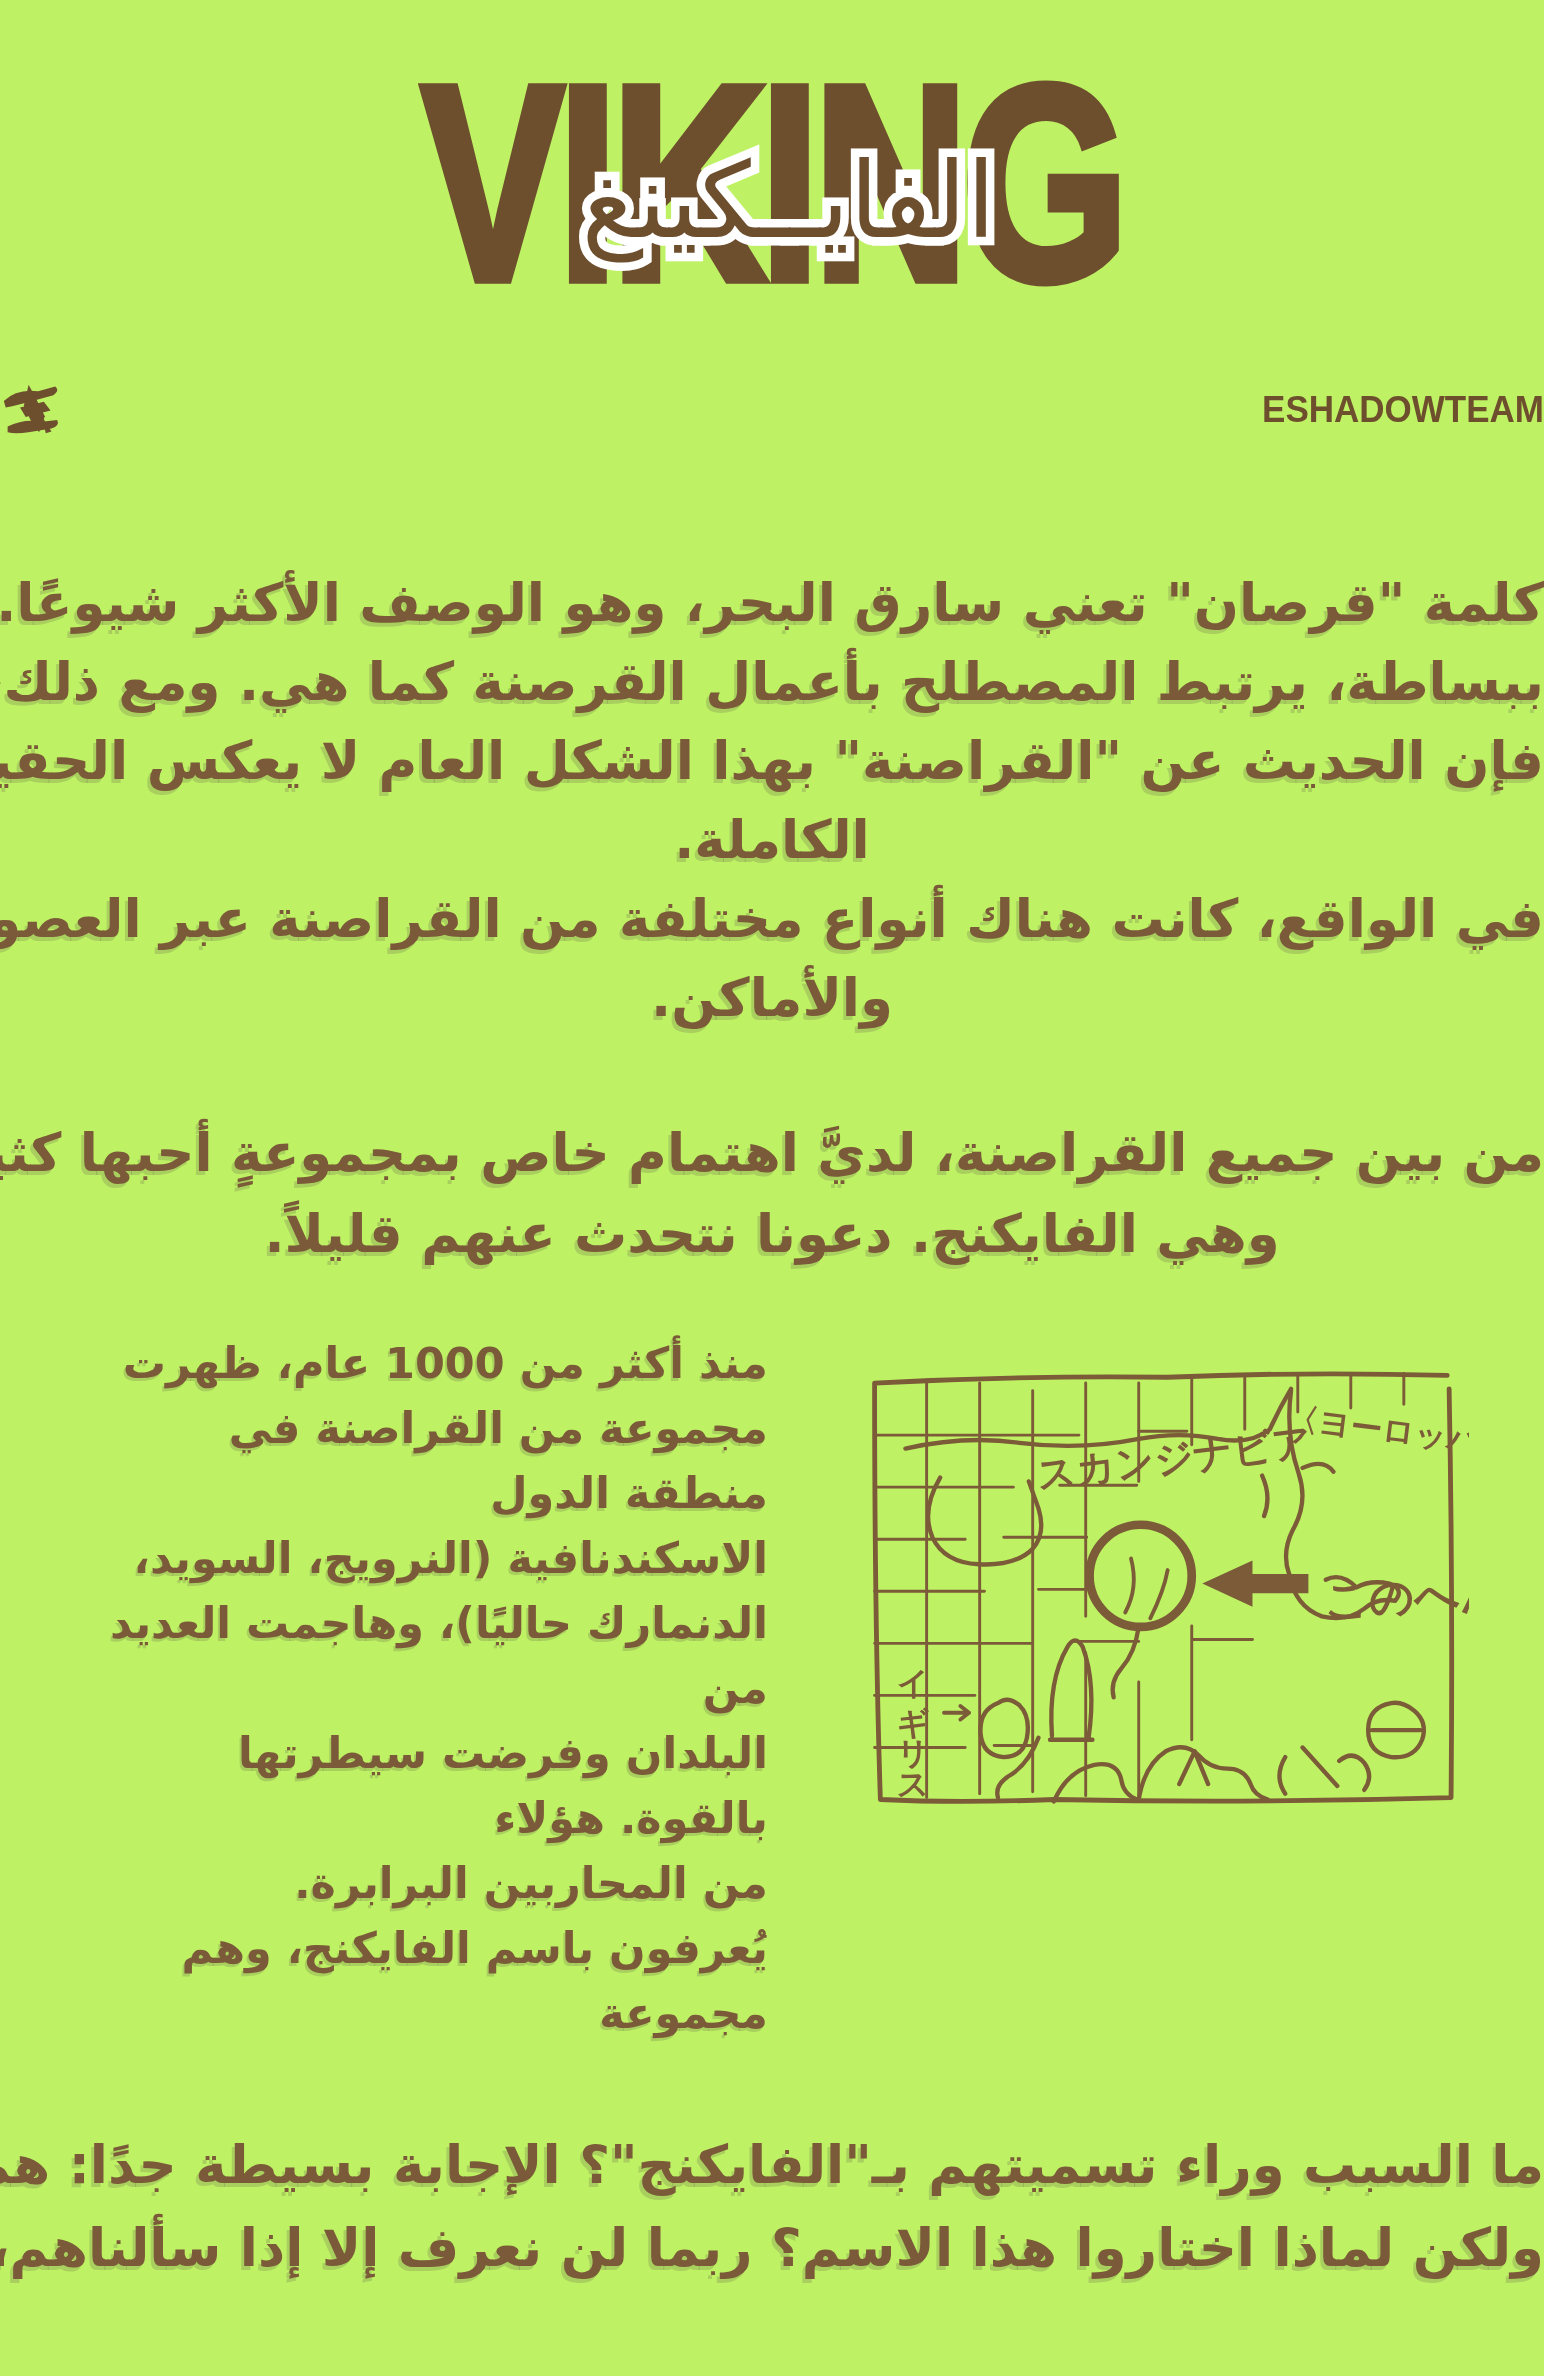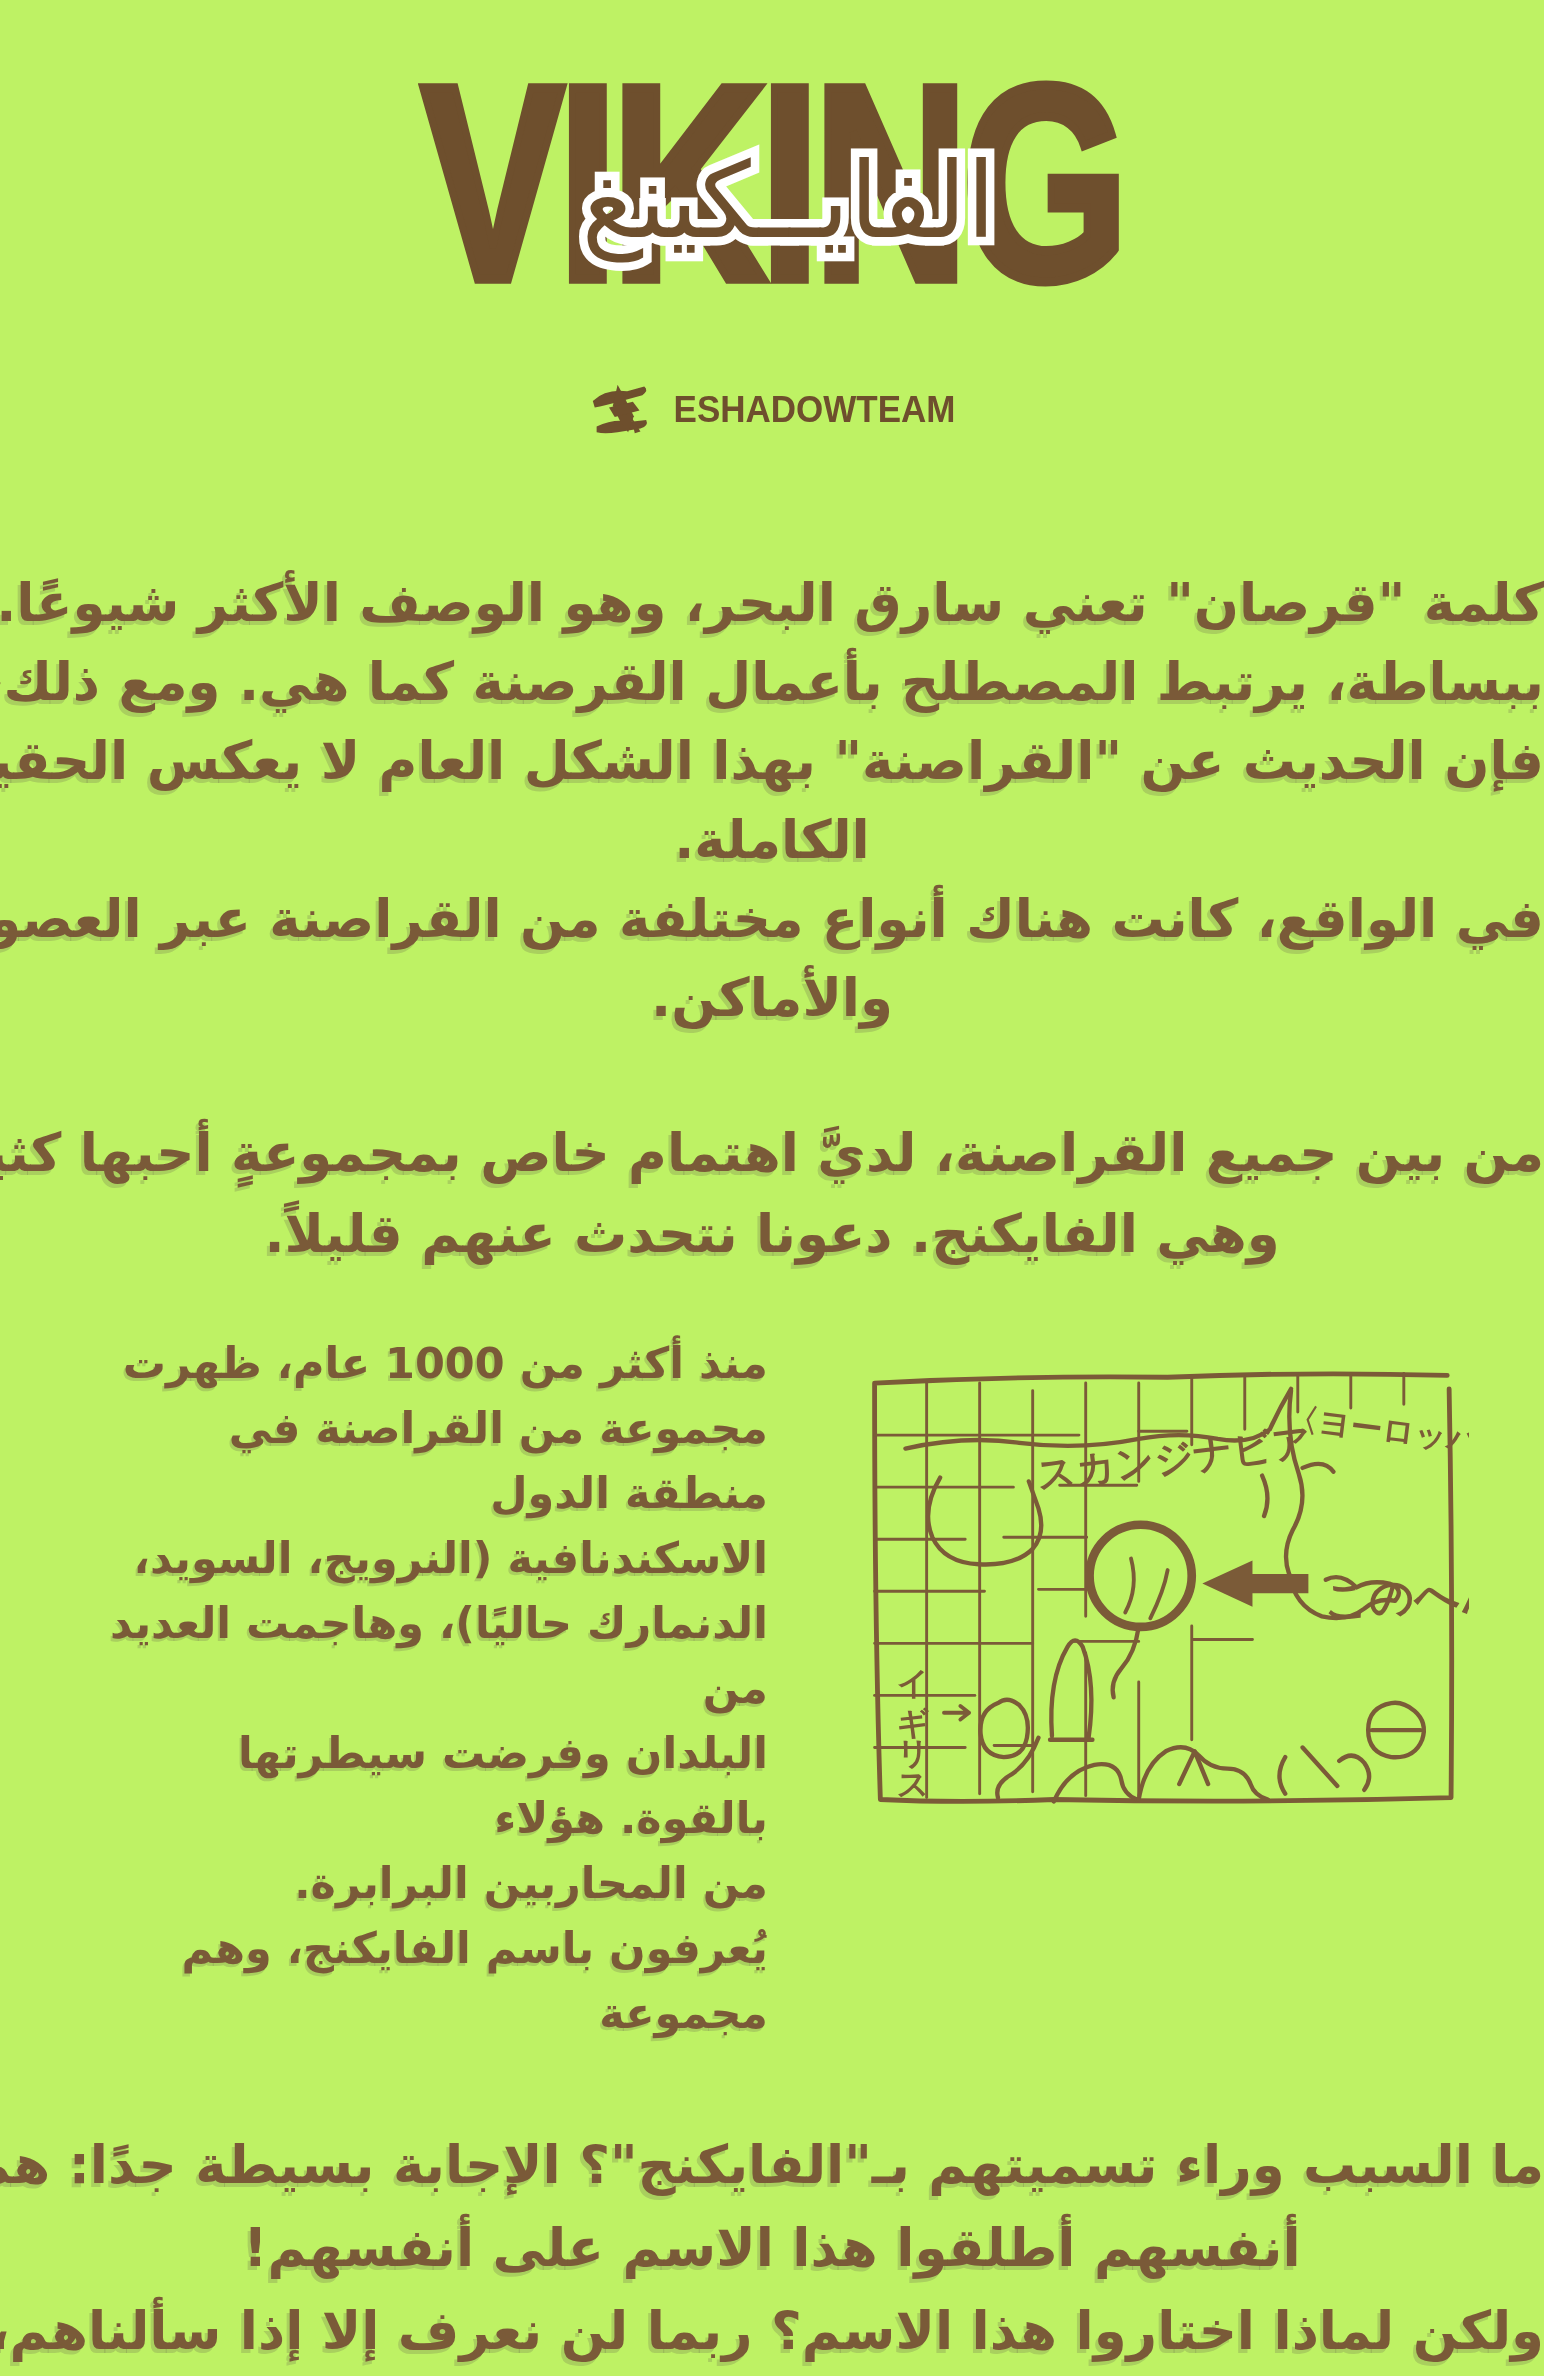--- a/index.html
+++ b/index.html
@@ -27,21 +27,21 @@
   .arabic-overlay .layer{
     font-weight:400;font-size:105px;line-height:1;color:#6e4f2d;text-align:center;
   }
   .arabic-overlay .stroke{
     position:absolute;inset:0;color:#6e4f2d;
     -webkit-text-stroke:17px #ffffff;
   }
   .arabic-overlay .fill{position:relative}
 
   
-  .logo-row{display:flex;align-items:center;justify-content:center;gap:24px;margin-top:2px;height:71px}
+  .logo-row{display:flex;align-items:center;justify-content:space-between;gap:24px;margin-top:2px;height:71px}
   .logo-row svg{display:block}
   .logo-text{
     font-family:"Liberation Sans","DejaVu Sans",sans-serif;
     font-weight:700;font-size:35px;color:#6e4f2d;letter-spacing:0;
     transform:scaleY(1.08);
   }
 
   
   .para{direction:rtl;text-align:center;color:#7a5a38;font-weight:700;
         text-shadow:-3px 4px 0 rgba(95,85,72,0.22);}
@@ -175,19 +175,18 @@
         <text class="map-label" x="194" y="150" font-size="40" transform="rotate(-7 300 140)">スカンジナビア</text>
         <text class="map-label" x="452" y="112" font-size="33" transform="rotate(7 540 110)">〈ヨーロッパ〉</text>
         <text class="map-label" x="492" y="292" font-size="46" transform="rotate(-3 560 282)">このへん</text>
         <text class="map-label" x="66" y="326" font-size="33" writing-mode="tb" style="writing-mode:vertical-rl">イギリス</text>
       </svg>
     </div>
   </section>
 
   <section class="para naming">
     <div class="line">ما السبب وراء تسميتهم بـ"الفايكنج"؟ الإجابة بسيطة جدًا: هم</div>
-    <div class="line">أنفسهم أطلقوا هذا الاسم على أنفسهم!</div>
     <div class="line">ولكن لماذا اختاروا هذا الاسم؟ ربما لن نعرف إلا إذا سألناهم،</div>
 
   </section>
 
 </div>
 
 
 </body></html>

